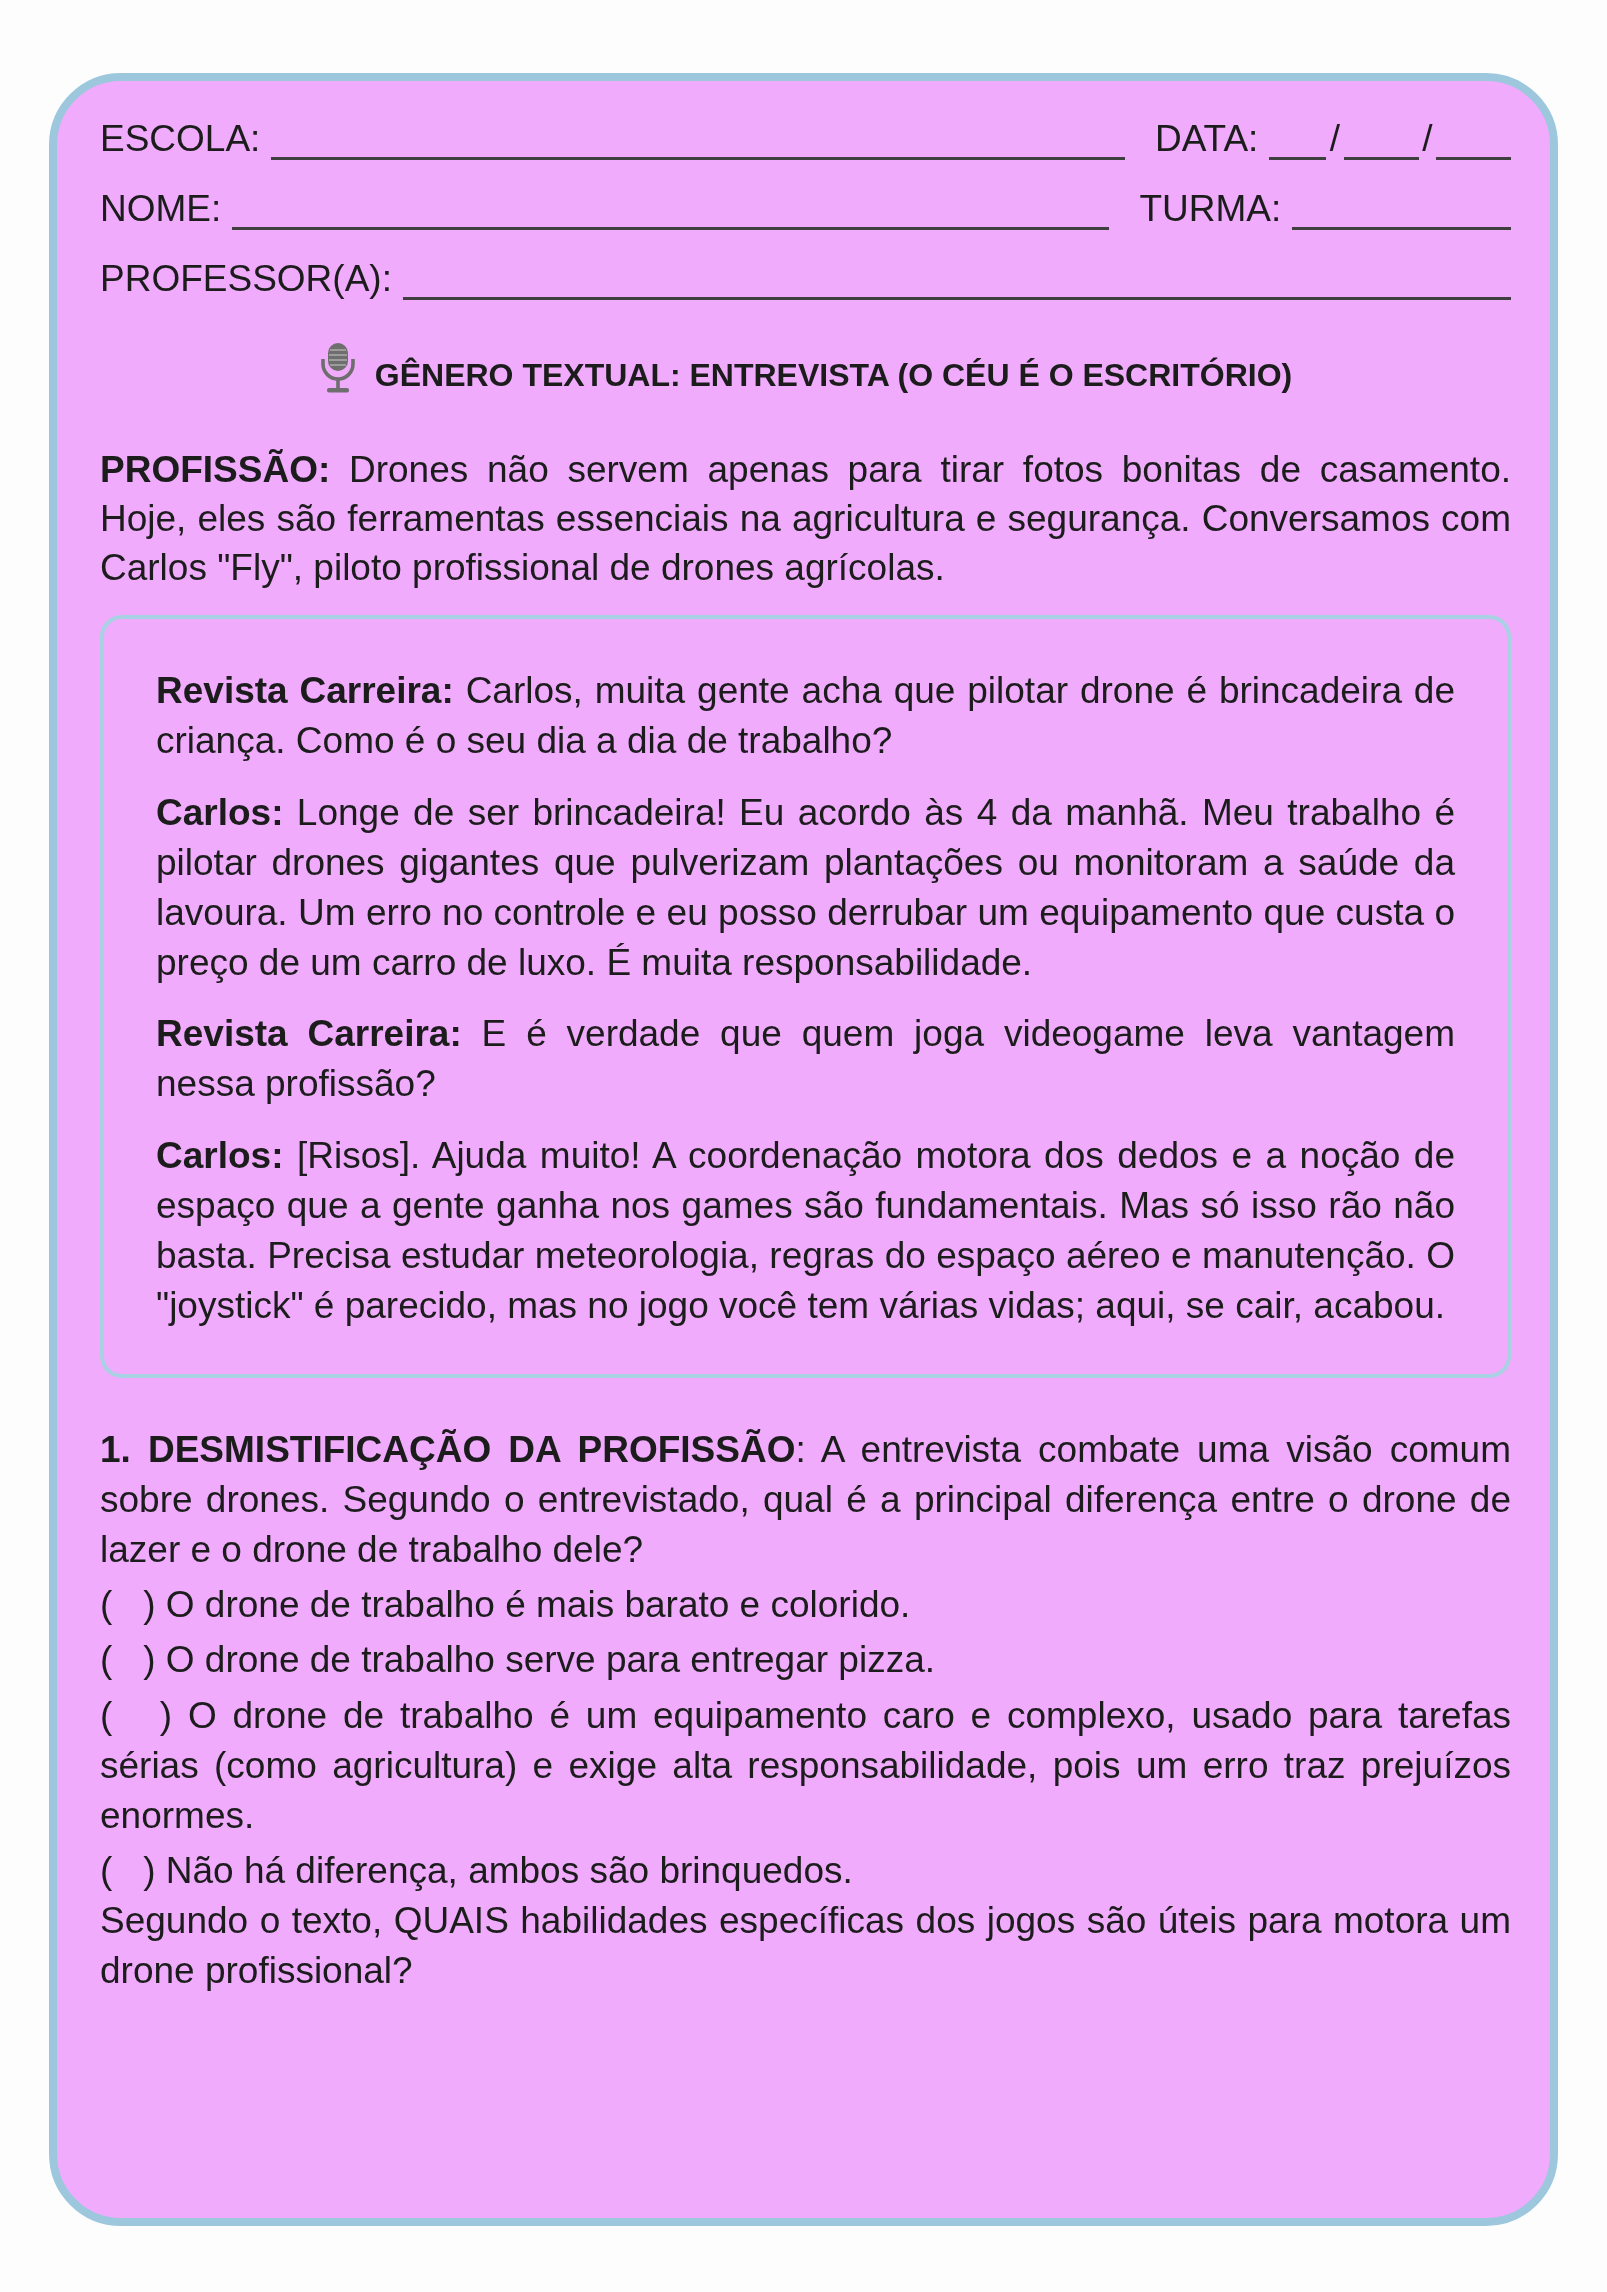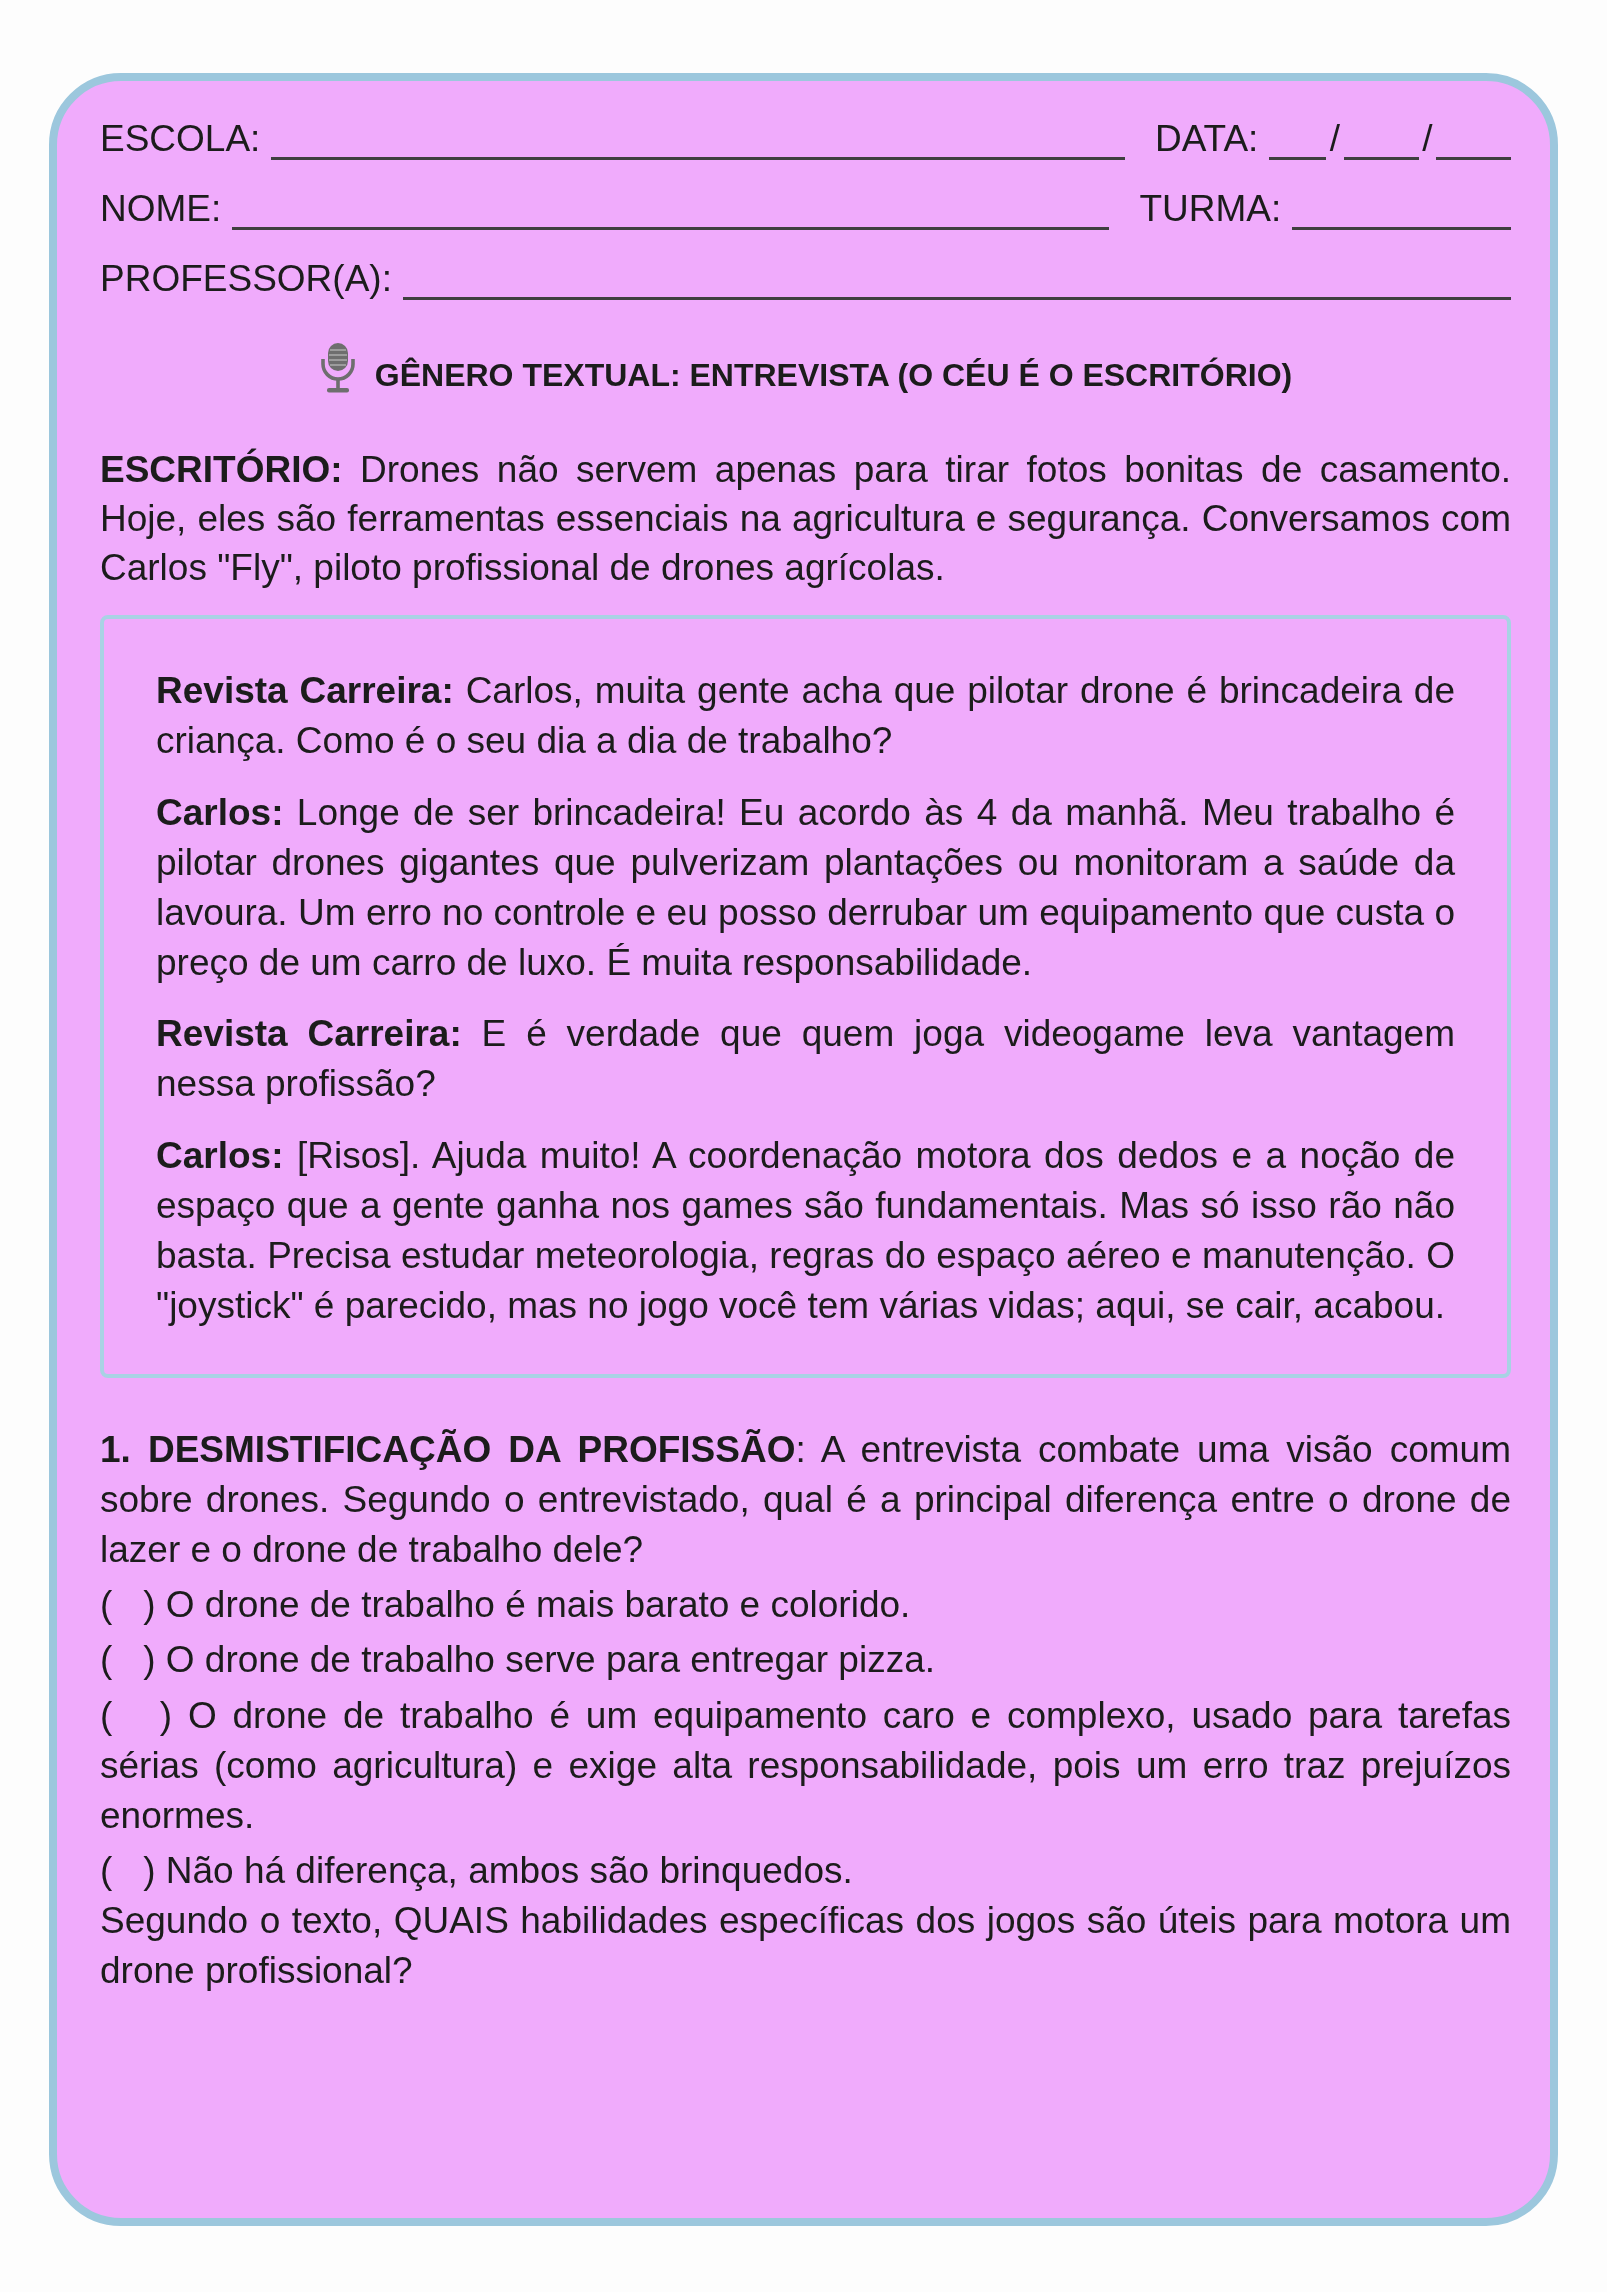--- a/index.html
+++ b/index.html
@@ -56,21 +56,21 @@
   }
   .section-label{
     margin-top:45px;
     font-weight:bold;font-size:37px;line-height:43px;
   }
 
   
   .interview-box{
     margin-top:23px;
     border:4.5px solid var(--inner-border);
-    border-radius:8px;
+    border-radius:22px;
     padding:47px 52px 43px 52px;
   }
   .interview-box .ip{
     margin:0 0 21.5px 0;
     font-size:37px;line-height:50px;text-align:justify;
   }
   .interview-box .ip:last-child{margin-bottom:0;}
   b{font-weight:bold;}
 
   
@@ -127,21 +127,21 @@
         <line x1="10" y1="23" x2="26" y2="23" stroke="#a8a8a8" stroke-width="1.6"></line>
         <path d="M3 17 v5 a15 15 0 0 0 30 0 v-5" fill="none" stroke="#6e6e6e" stroke-width="3.6"></path>
         <rect x="16.2" y="37" width="3.6" height="9" fill="#6e6e6e"></rect>
         <rect x="7" y="46" width="22" height="4.5" rx="2" fill="#6e6e6e"></rect>
       </svg>
     </span>
     <span>GÊNERO TEXTUAL: ENTREVISTA (O CÉU É O ESCRITÓRIO)</span>
   </div>
 
   <div class="para">
-    <b>ESCRITÓRIO:</b><span> Drones não servem apenas para tirar fotos bonitas de casamento. Hoje, eles são ferramentas essenciais na agricultura e segurança. Conversamos com Carlos "Fly", piloto profissional de drones agrícolas.</span>
+    <b>PROFISSÃO:</b><span> Drones não servem apenas para tirar fotos bonitas de casamento. Hoje, eles são ferramentas essenciais na agricultura e segurança. Conversamos com Carlos "Fly", piloto profissional de drones agrícolas.</span>
   </div>
 
 
   <div class="interview-box">
     <p class="ip">
       <b>Revista Carreira:</b><span> Carlos, muita gente acha que pilotar drone é brincadeira de criança. Como é o seu dia a dia de trabalho?</span>
     </p>
     <p class="ip">
       <b>Carlos:</b><span> Longe de ser brincadeira! Eu acordo às 4 da manhã. Meu trabalho é pilotar drones gigantes que pulverizam plantações ou monitoram a saúde da lavoura. Um erro no controle e eu posso derrubar um equipamento que custa o preço de um carro de luxo. É muita responsabilidade.</span>
     </p>

